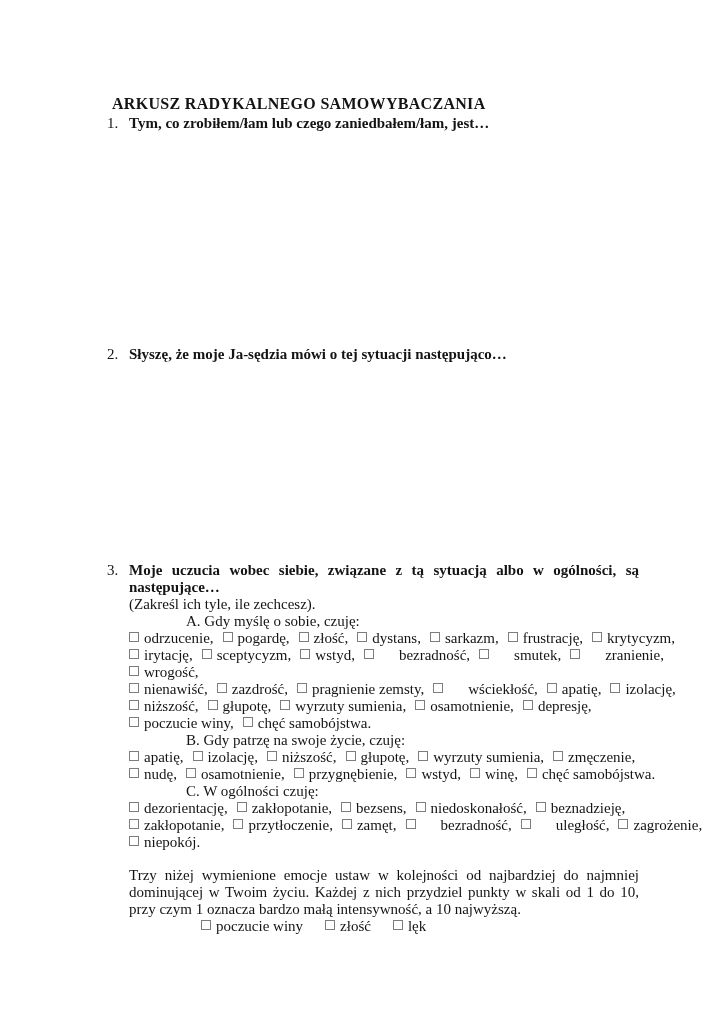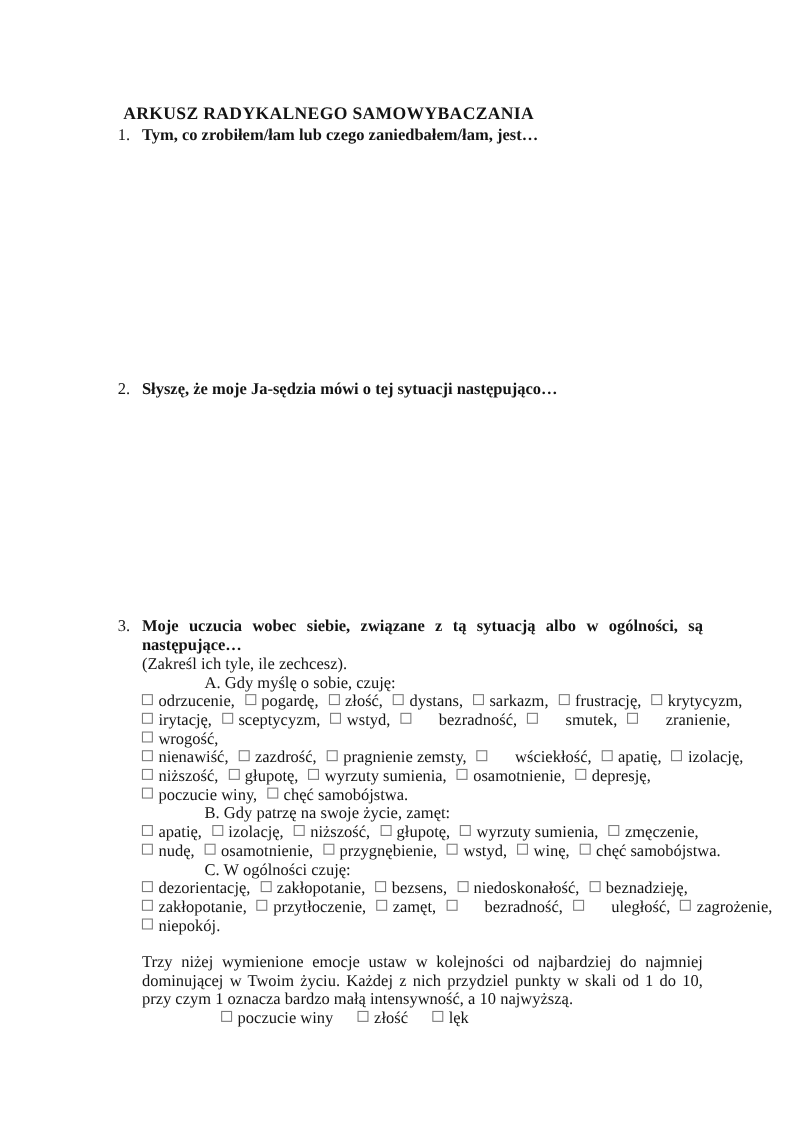--- a/index.html
+++ b/index.html
@@ -60,21 +60,21 @@
       <div class="sec-label">A. Gdy myślę o sobie, czuję:</div>
       <div>
           <div class="cb-line"><span class="cb"></span><span class="cb-label">odrzucenie,</span><span class="cb"></span><span class="cb-label">pogardę,</span><span class="cb"></span><span class="cb-label">złość,</span><span class="cb"></span><span class="cb-label">dystans,</span><span class="cb"></span><span class="cb-label">sarkazm,</span><span class="cb"></span><span class="cb-label">frustrację,</span><span class="cb"></span><span class="cb-label">krytycyzm,</span></div>
           <div class="cb-line"><span class="cb"></span><span class="cb-label">irytację,</span><span class="cb"></span><span class="cb-label">sceptycyzm,</span><span class="cb"></span><span class="cb-label">wstyd,</span><span class="cb"></span><span class="cb-label b">bezradność,</span><span class="cb"></span><span class="cb-label b">smutek,</span><span class="cb"></span><span class="cb-label b">zranienie,</span></div>
           <div class="cb-line"><span class="cb"></span><span class="cb-label">wrogość,</span></div>
           <div class="cb-line"><span class="cb"></span><span class="cb-label">nienawiść,</span><span class="cb"></span><span class="cb-label">zazdrość,</span><span class="cb"></span><span class="cb-label">pragnienie zemsty,</span><span class="cb"></span><span class="cb-label b">wściekłość,</span><span class="cb"></span><span class="cb-label">apatię,</span><span class="cb"></span><span class="cb-label">izolację,</span></div>
           <div class="cb-line"><span class="cb"></span><span class="cb-label">niższość,</span><span class="cb"></span><span class="cb-label">głupotę,</span><span class="cb"></span><span class="cb-label">wyrzuty sumienia,</span><span class="cb"></span><span class="cb-label">osamotnienie,</span><span class="cb"></span><span class="cb-label">depresję,</span></div>
           <div class="cb-line"><span class="cb"></span><span class="cb-label">poczucie winy,</span><span class="cb"></span><span class="cb-label">chęć samobójstwa.</span></div>
         </div>
 
-      <div class="sec-label">B. Gdy patrzę na swoje życie, zamęt:</div>
+      <div class="sec-label">B. Gdy patrzę na swoje życie, czuję:</div>
       <div>
           <div class="cb-line"><span class="cb"></span><span class="cb-label">apatię,</span><span class="cb"></span><span class="cb-label">izolację,</span><span class="cb"></span><span class="cb-label">niższość,</span><span class="cb"></span><span class="cb-label">głupotę,</span><span class="cb"></span><span class="cb-label">wyrzuty sumienia,</span><span class="cb"></span><span class="cb-label">zmęczenie,</span></div>
           <div class="cb-line"><span class="cb"></span><span class="cb-label">nudę,</span><span class="cb"></span><span class="cb-label">osamotnienie,</span><span class="cb"></span><span class="cb-label">przygnębienie,</span><span class="cb"></span><span class="cb-label">wstyd,</span><span class="cb"></span><span class="cb-label">winę,</span><span class="cb"></span><span class="cb-label">chęć samobójstwa.</span></div>
         </div>
 
       <div class="sec-label">C. W ogólności czuję:</div>
       <div>
           <div class="cb-line"><span class="cb"></span><span class="cb-label">dezorientację,</span><span class="cb"></span><span class="cb-label">zakłopotanie,</span><span class="cb"></span><span class="cb-label">bezsens,</span><span class="cb"></span><span class="cb-label">niedoskonałość,</span><span class="cb"></span><span class="cb-label">beznadzieję,</span></div>
           <div class="cb-line"><span class="cb"></span><span class="cb-label">zakłopotanie,</span><span class="cb"></span><span class="cb-label">przytłoczenie,</span><span class="cb"></span><span class="cb-label">zamęt,</span><span class="cb"></span><span class="cb-label b">bezradność,</span><span class="cb"></span><span class="cb-label b">uległość,</span><span class="cb"></span><span class="cb-label">zagrożenie,</span></div>
           <div class="cb-line"><span class="cb"></span><span class="cb-label">niepokój.</span></div>

